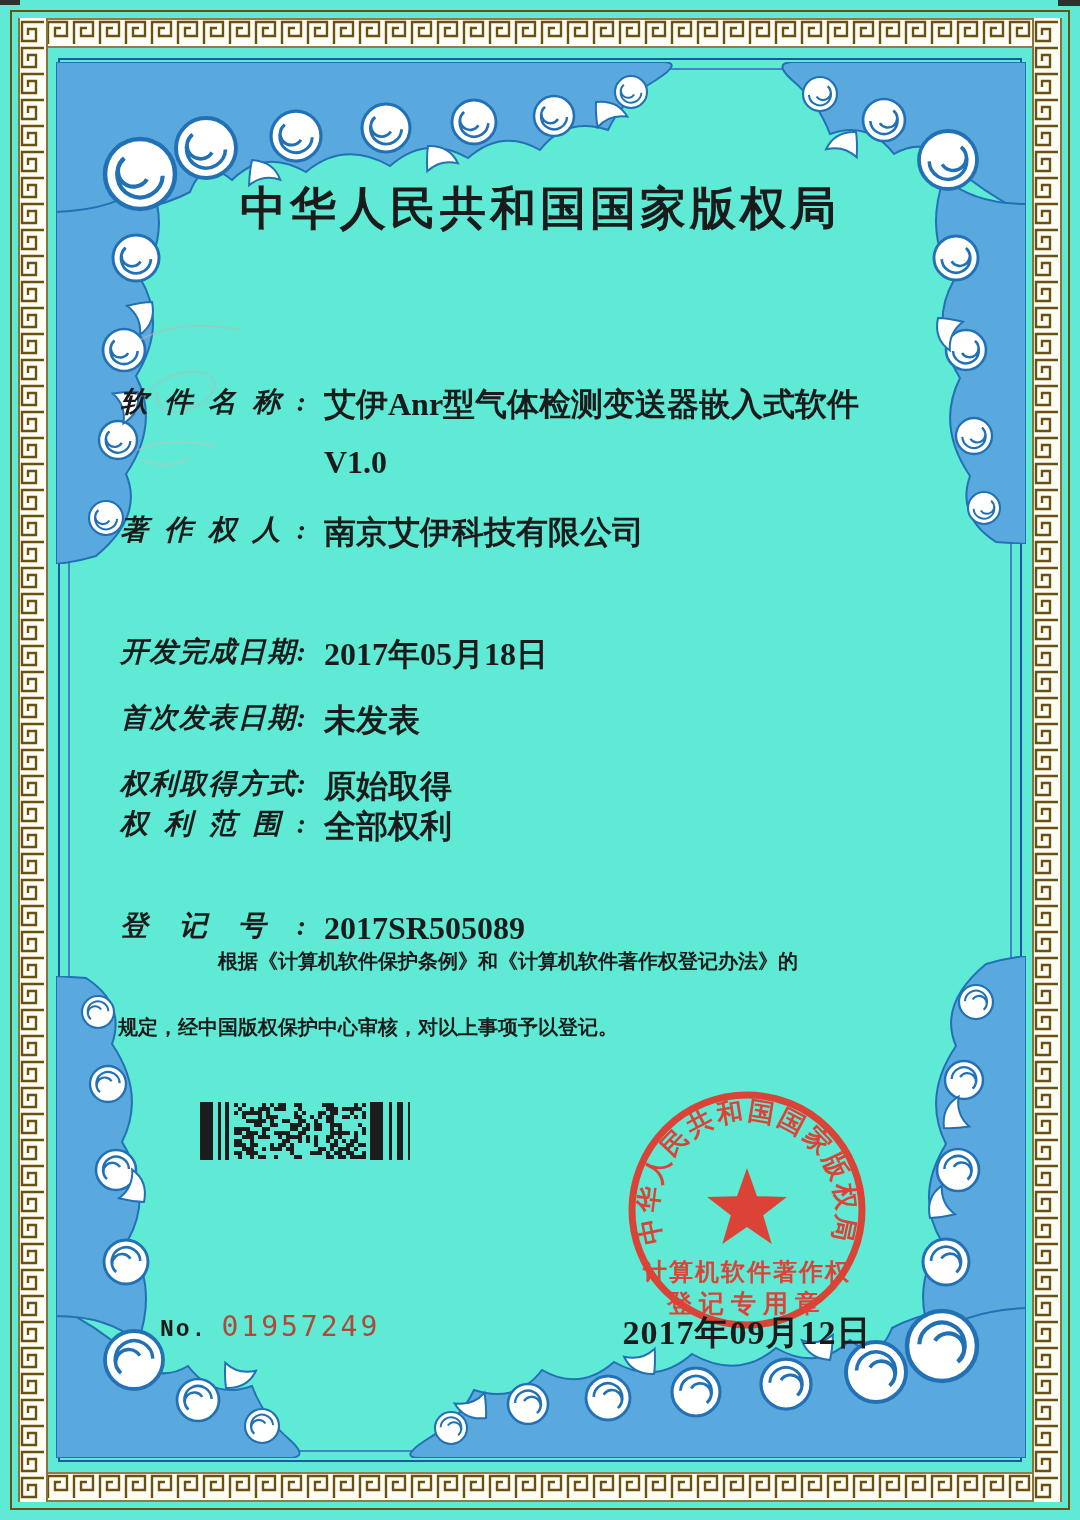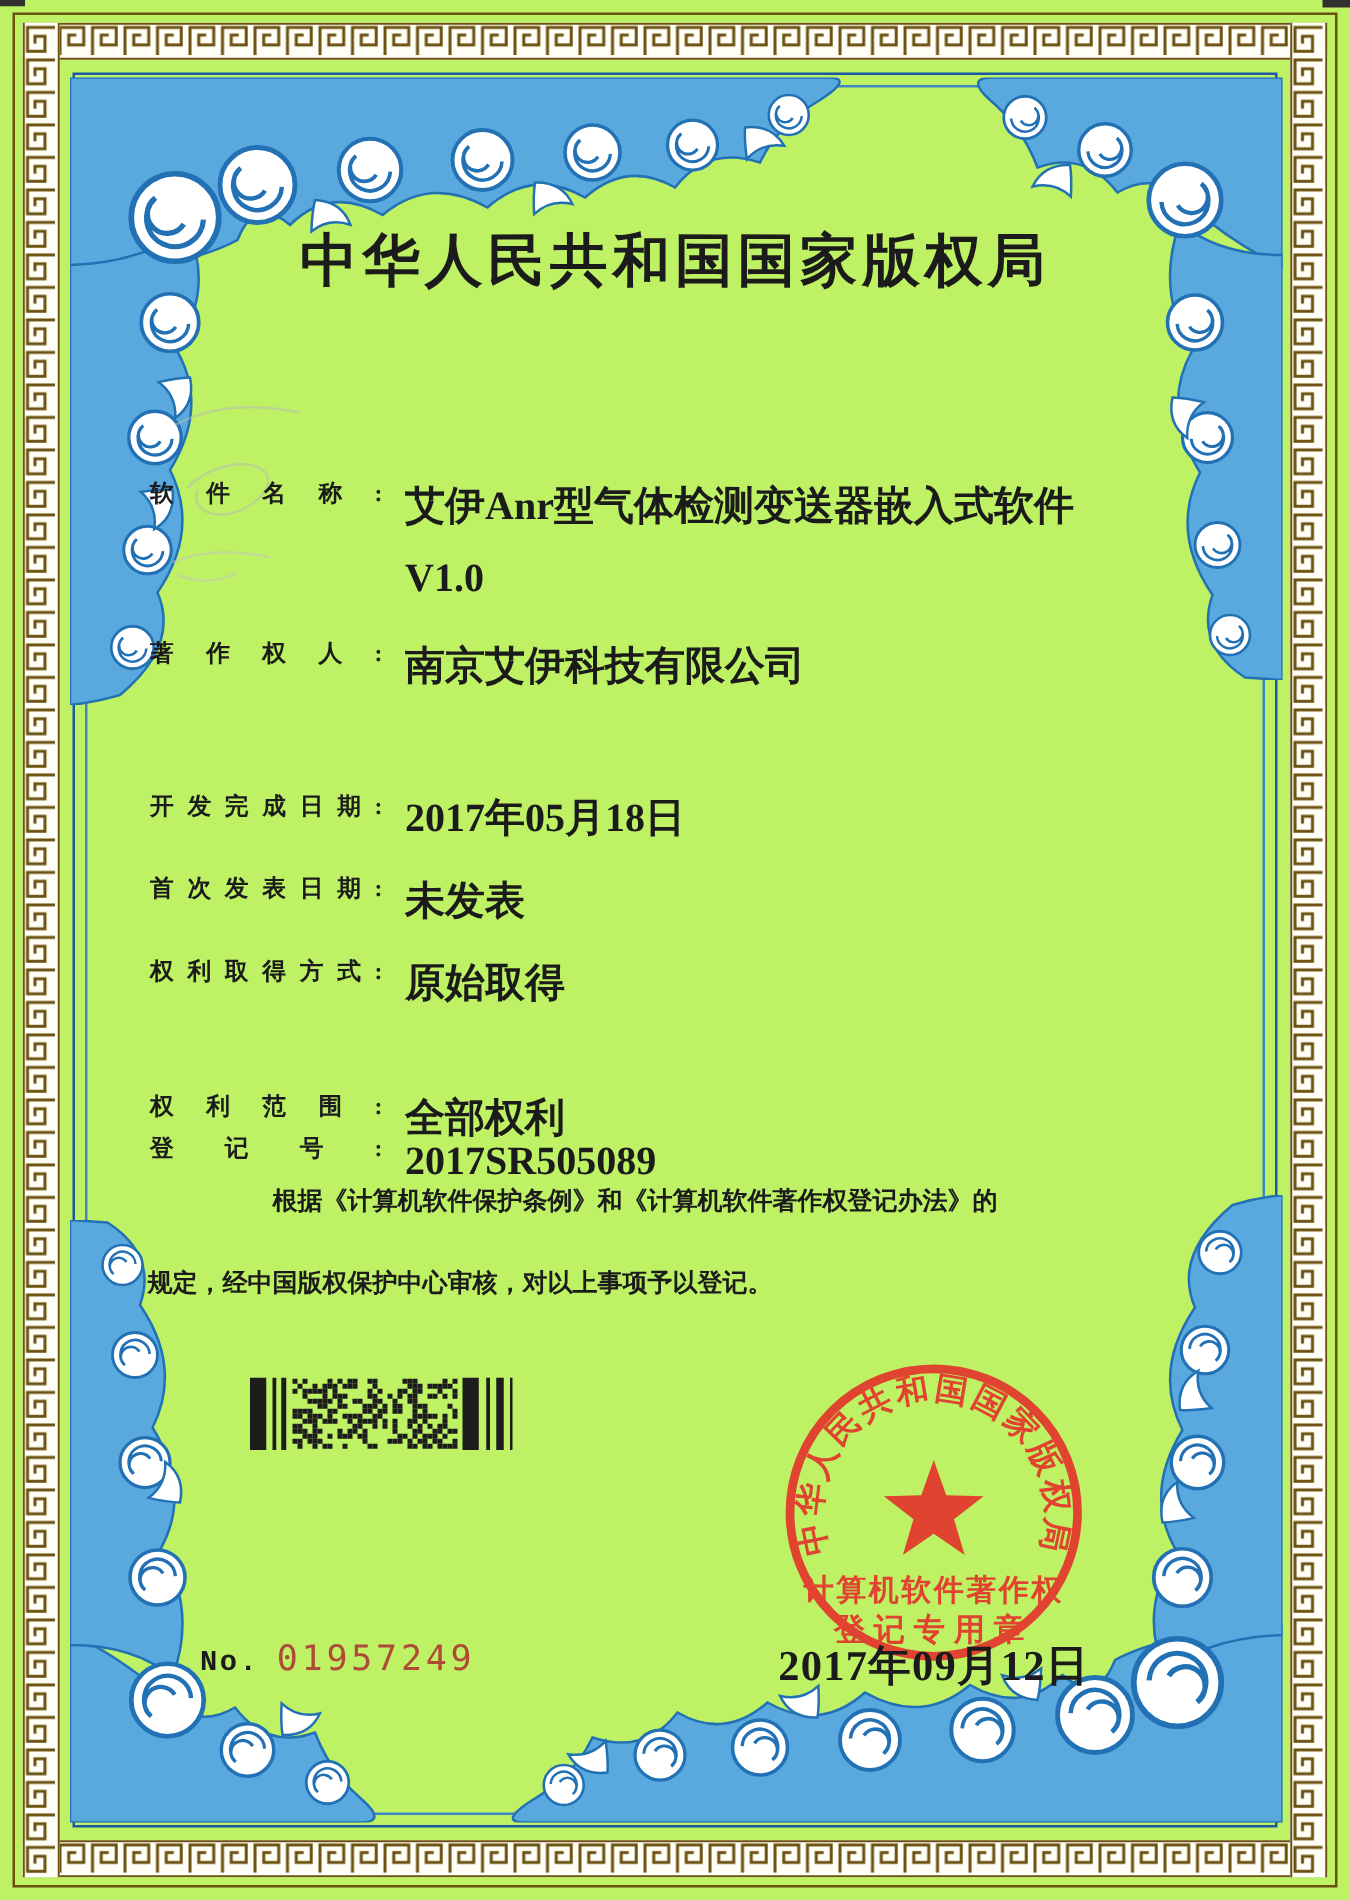--- a/index.html
+++ b/index.html
@@ -1,18 +1,18 @@
 <!DOCTYPE html>
 <html><head>
 <meta charset="utf-8">
 <style>
   html,body{margin:0;padding:0;background:#e8e8e4;}
   .page{
     position:relative;width:1080px;height:1520px;margin:0 auto;
-    background:#bef264;overflow:hidden;
+    background:#5eead4;overflow:hidden;
     font-family:"Liberation Serif","DejaVu Serif",serif;color:#1b1b1b;
   }
   
   .gold-outer{position:absolute;inset:10px;border:2px solid #6b5110;}
   .meander{position:absolute;}
   .blue-line-outer{position:absolute;inset:58px;border:2.5px solid #1b5aa2;}
   .blue-line-inner{position:absolute;inset:68px;border:2px solid #3f86c6;}
   .corner{position:absolute;pointer-events:none;}
   
   .authority{
@@ -24,21 +24,21 @@
     font-size:55px;font-weight:900;letter-spacing:2px;
   }
   .cert-no{
     position:absolute;right:142px;top:338px;font-size:21px;font-weight:bold;
     letter-spacing:1px;
   }
   
   .row{position:absolute;left:120px;display:flex;align-items:flex-start;}
   .flabel{
     display:inline-block;width:186px;text-align:justify;text-align-last:justify;
-    font-weight:bold;font-size:19px;line-height:1.25;
+    font-weight:bold;font-size:28px;line-height:1.25;font-style:italic;
   }
   .fvalue{margin-left:18px;font-weight:bold;font-size:32px;line-height:1.25;}
   .fvalue .line2{margin-top:18px;}
   
   .statement{
     position:absolute;left:118px;top:928px;width:850px;
     font-size:20px;font-weight:bold;line-height:66px;
   }
   .statement .l1{text-indent:100px;}
   
@@ -185,21 +185,21 @@
     <span class="fvalue">2017年05月18日</span>
   </div>
   <div class="row" style="top:766px">
     <span class="flabel">权利取得方式:</span>
     <span class="fvalue">原始取得</span>
   </div>
   <div class="row" style="top:700px">
     <span class="flabel">首次发表日期:</span>
     <span class="fvalue">未发表</span>
   </div>
-  <div class="row" style="top:874px">
+  <div class="row" style="top:806px">
     <span class="flabel">权利范围:</span>
     <span class="fvalue">全部权利</span>
   </div>
   <div class="row" style="top:908px">
     <span class="flabel">登记号:</span>
     <span class="fvalue">2017SR505089</span>
   </div>
 
   <div class="statement">
     <div class="l1">根据《计算机软件保护条例》和《计算机软件著作权登记办法》的</div>

